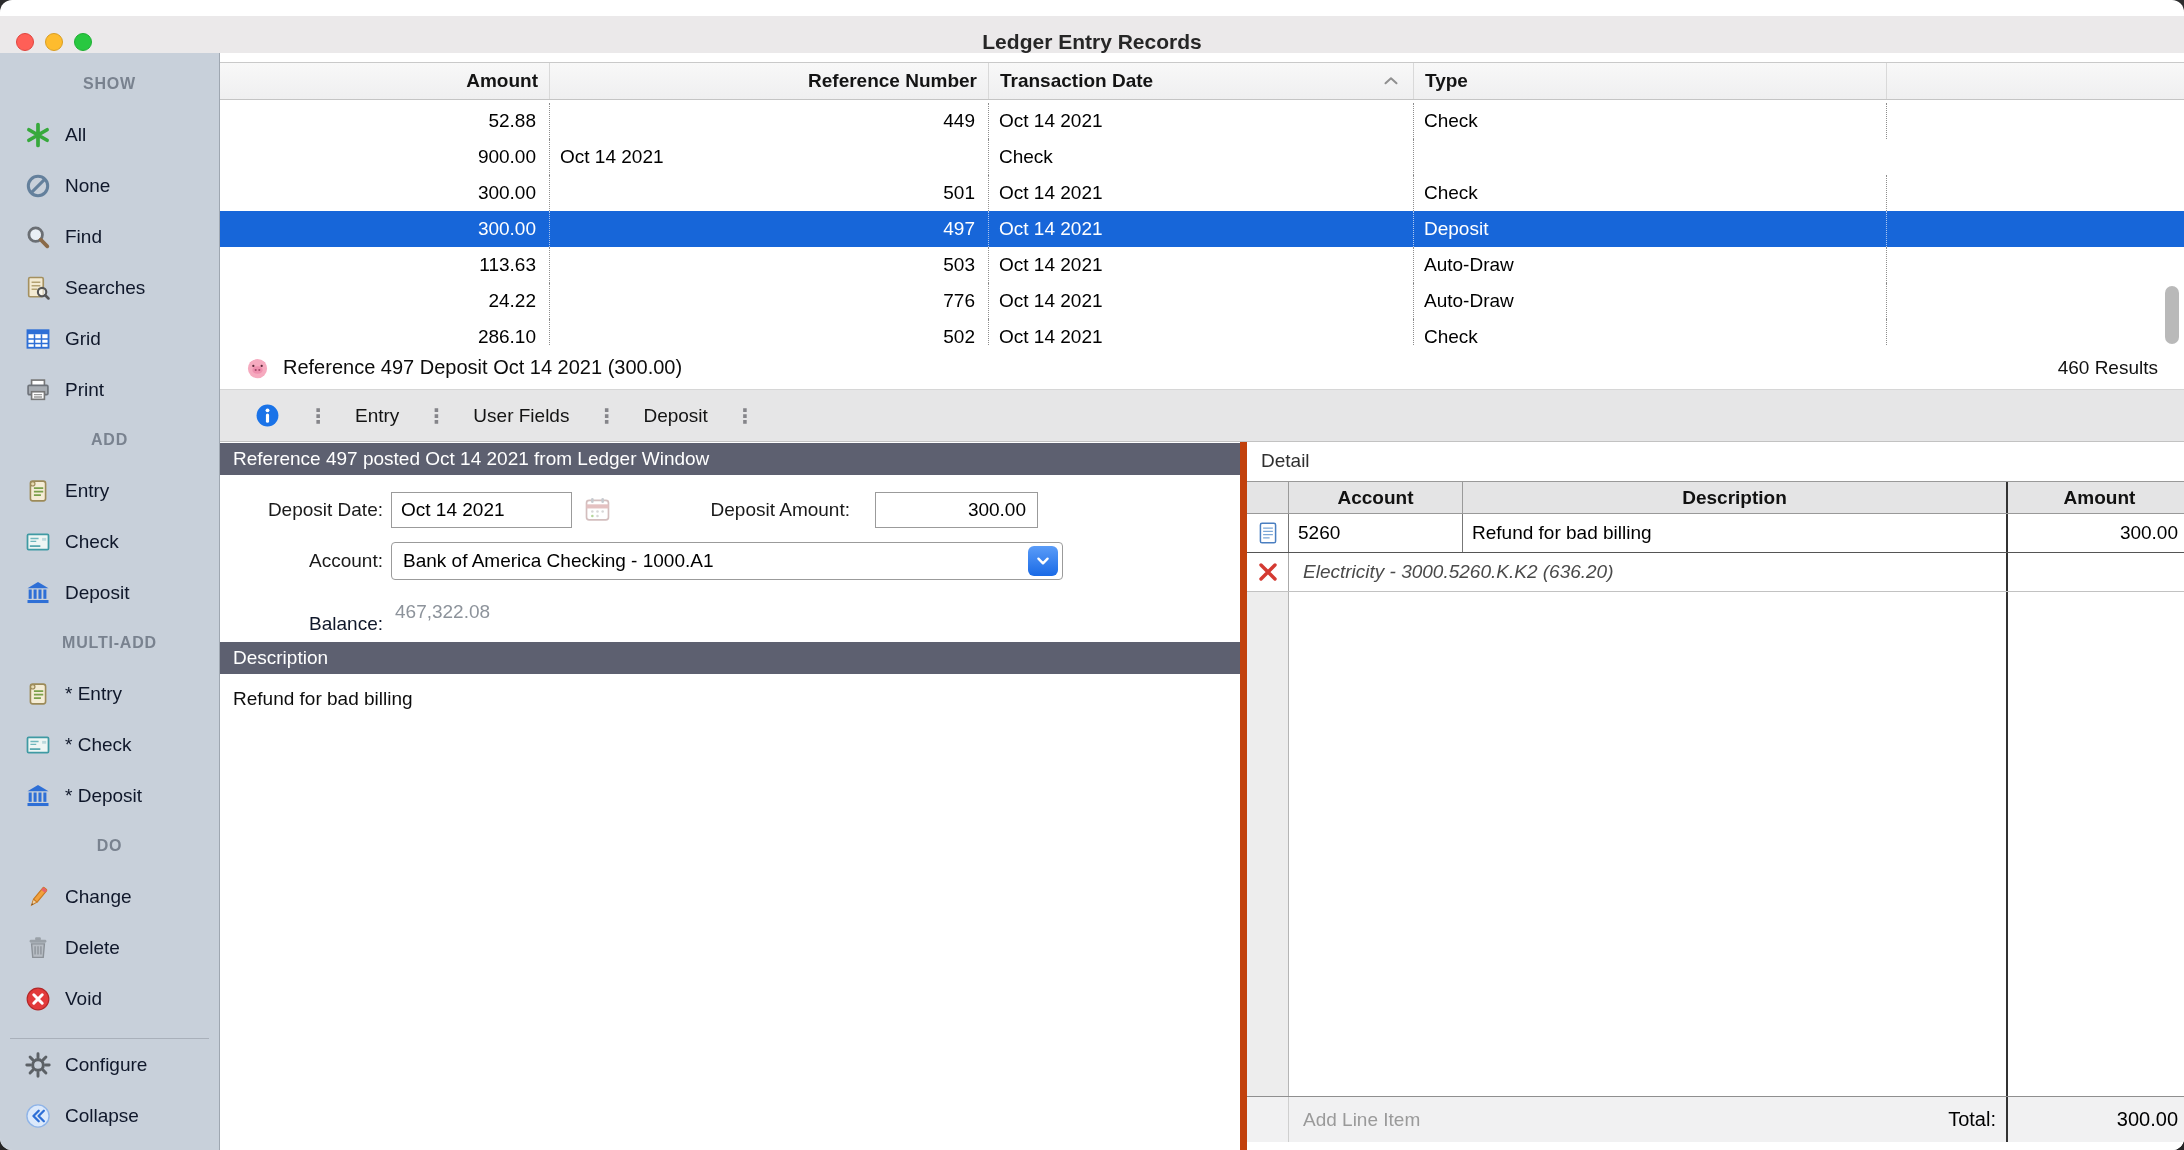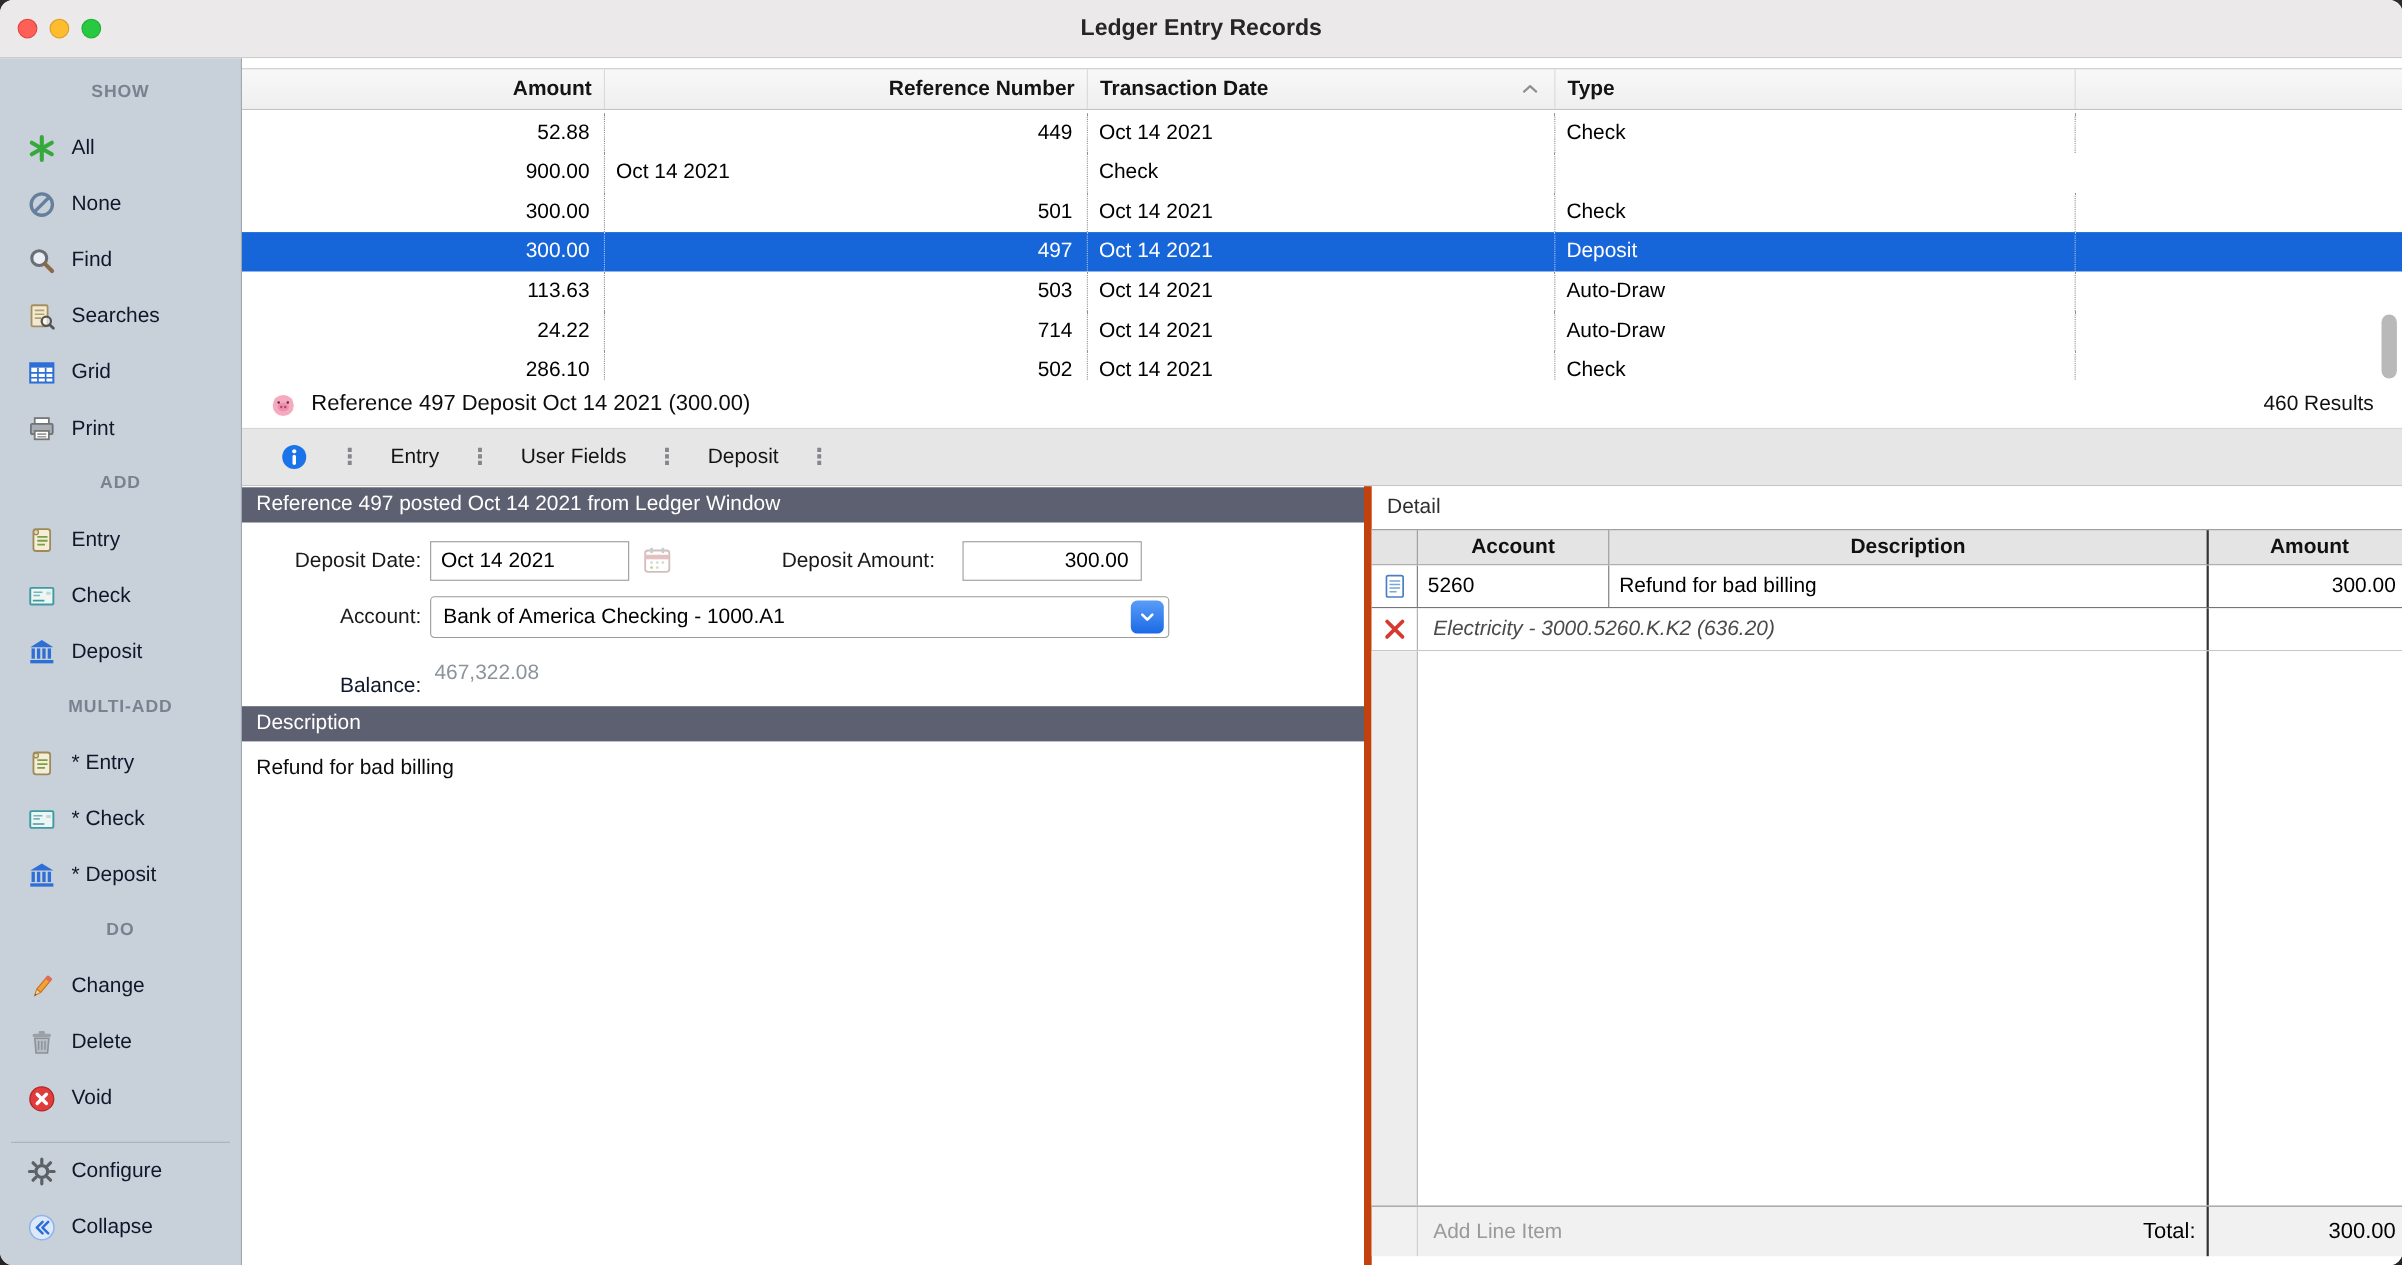--- a/index.html
+++ b/index.html
@@ -1,20 +1,20 @@
 <!DOCTYPE html>
 <html><head>
 <meta charset="utf-8">
 <style>
   html,body{margin:0;padding:0;}
   body{background:#2f2f31;font-family:"Liberation Sans","DejaVu Sans",sans-serif;-webkit-font-smoothing:antialiased;}
   .window{position:relative;width:2184px;height:1150px;margin:0 auto;border-radius:12px;overflow:hidden;background:#fff;box-shadow:0 30px 80px rgba(0,0,0,.5);}
 
   
-  .titlebar{position:absolute;top:0;left:0;right:0;height:53px;background:#ebe9ea;border-bottom:1px solid #c8c6c7;display:flex;align-items:center;justify-content:center;box-sizing:border-box;}
+  .titlebar{position:absolute;top:16px;left:0;right:0;height:53px;background:#ebe9ea;border-bottom:1px solid #c8c6c7;display:flex;align-items:center;justify-content:center;box-sizing:border-box;}
   .lights{position:absolute;left:16px;top:17px;display:flex;gap:11px;}
   .light{width:18px;height:18px;border-radius:50%;box-sizing:border-box;}
   .light.red{background:#ff5f57;border:1px solid #e0443e;}
   .light.yellow{background:#febc2e;border:1px solid #d99e23;}
   .light.green{background:#28c840;border:1px solid #1faf34;}
   .title{font-size:21px;font-weight:700;color:#262626;}
 
   
   .sidebar{position:absolute;top:53px;left:0;width:220px;bottom:0;background:#c8d0da;border-right:1px solid #9fa7b1;padding-top:6px;box-sizing:border-box;}
   .sec-header{height:50px;display:flex;align-items:center;justify-content:center;color:#79828f;font-weight:700;font-size:16px;letter-spacing:.8px;}
@@ -388,21 +388,21 @@
       </div>
       <div class="lr">
         <div class="lc r">113.63</div>
         <div class="lc r">503</div>
         <div class="lc">Oct 14 2021</div>
         <div class="lc">Auto-Draw</div>
         <div class="lc"></div>
       </div>
       <div class="lr">
         <div class="lc r">24.22</div>
-        <div class="lc r">714</div>
+        <div class="lc r">776</div>
         <div class="lc">Oct 14 2021</div>
         <div class="lc">Auto-Draw</div>
         <div class="lc"></div>
       </div>
       <div class="lr">
         <div class="lc r">286.10</div>
         <div class="lc r">502</div>
         <div class="lc">Oct 14 2021</div>
         <div class="lc">Check</div>
         <div class="lc"></div>

